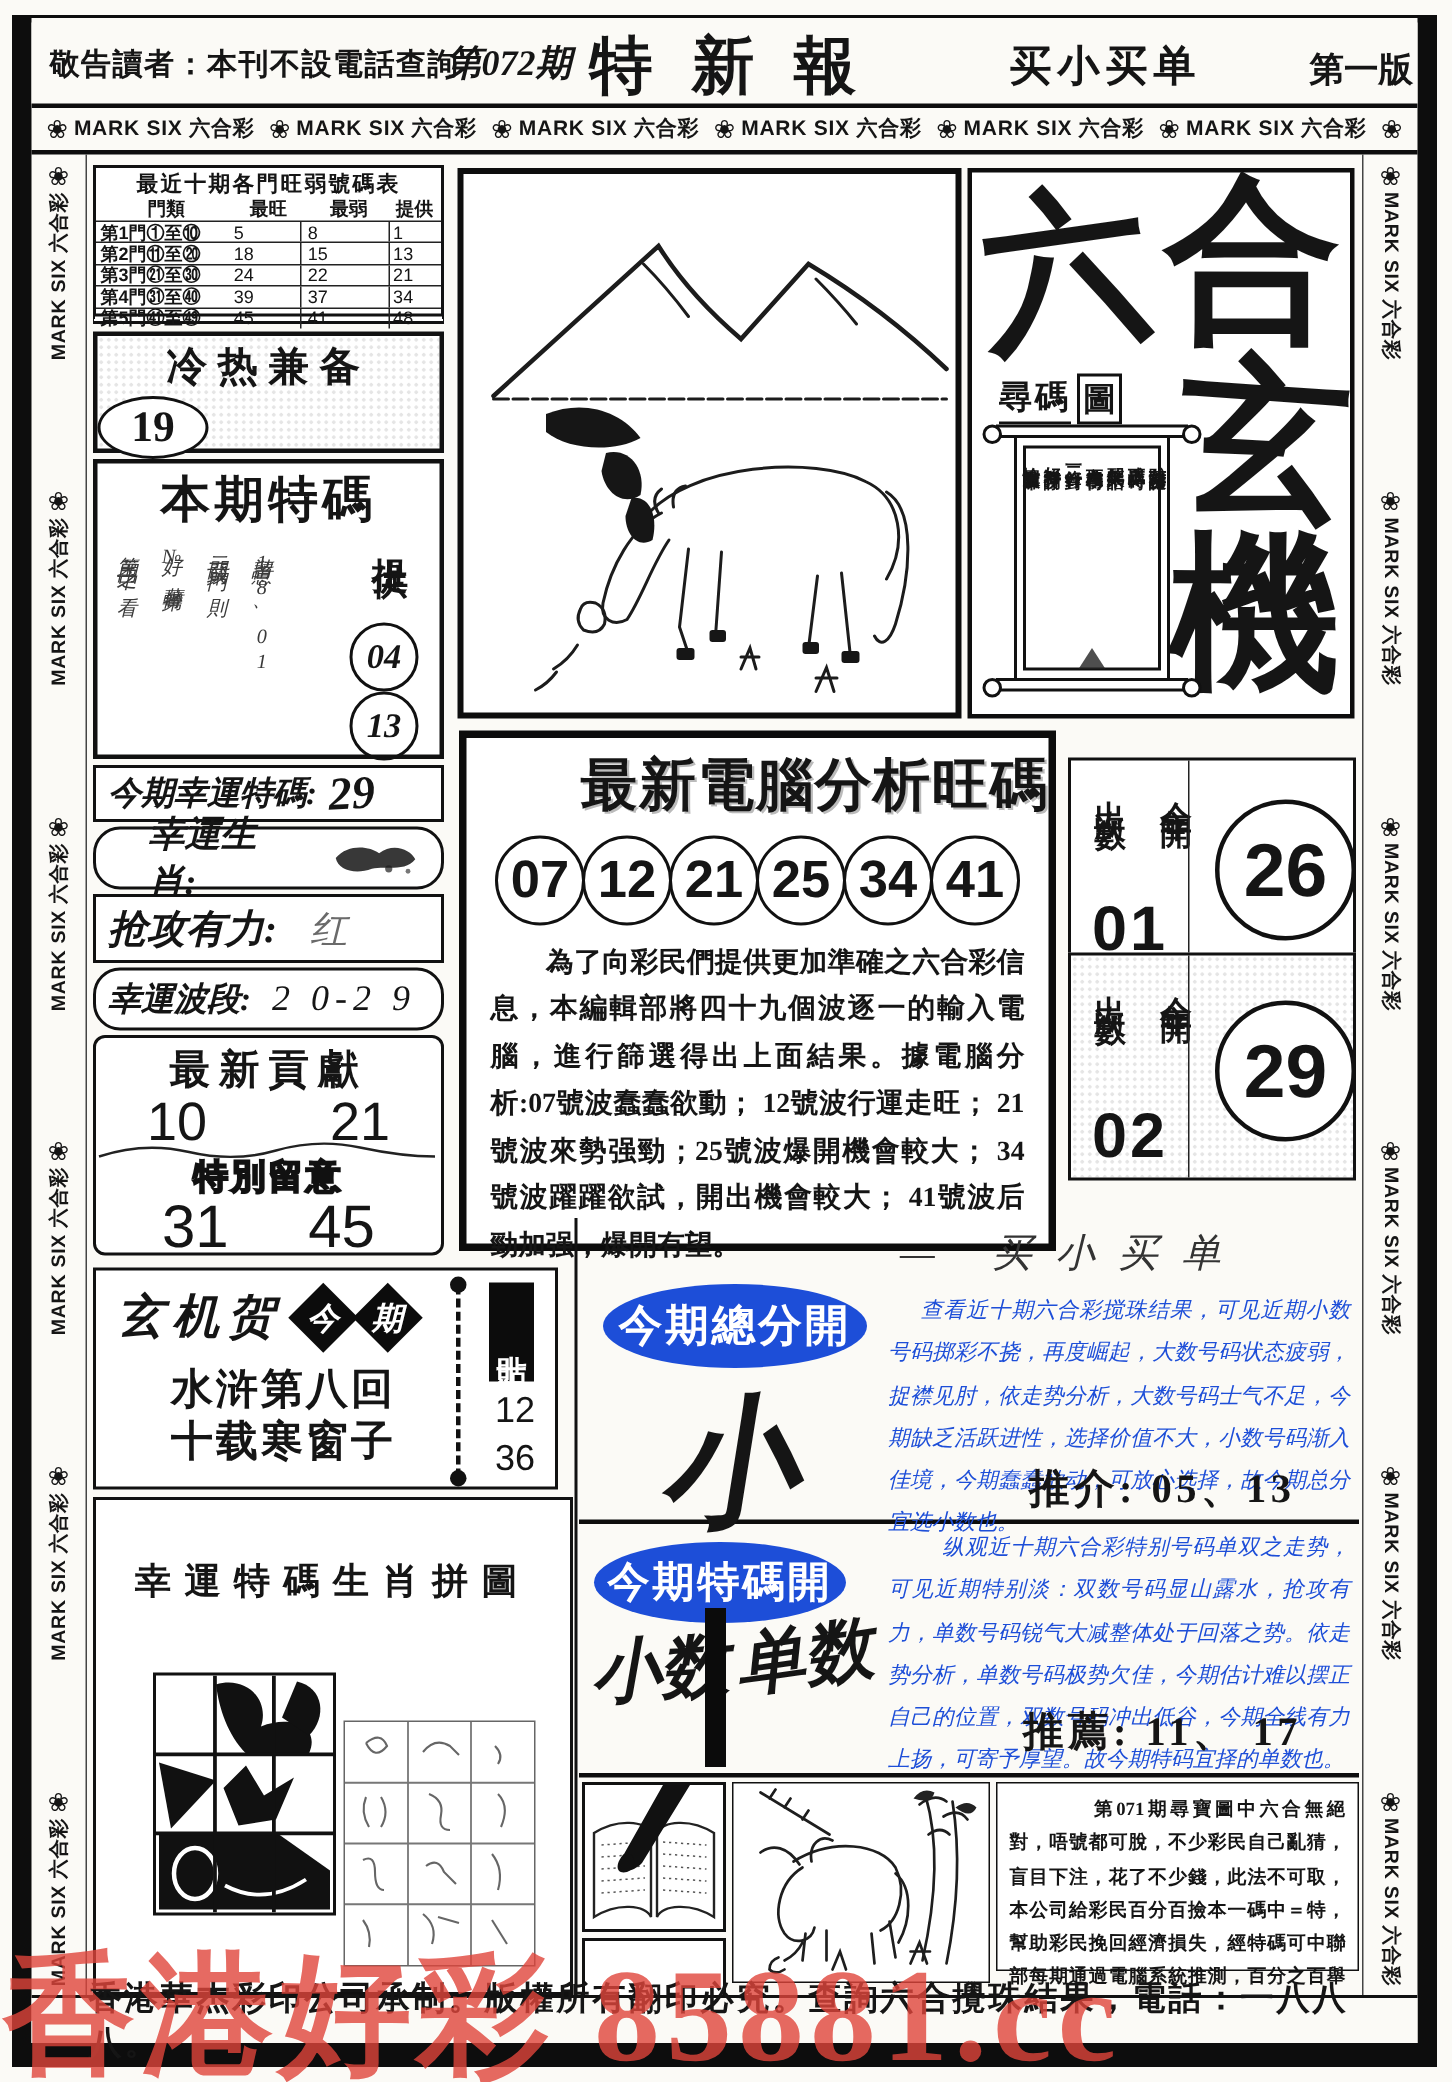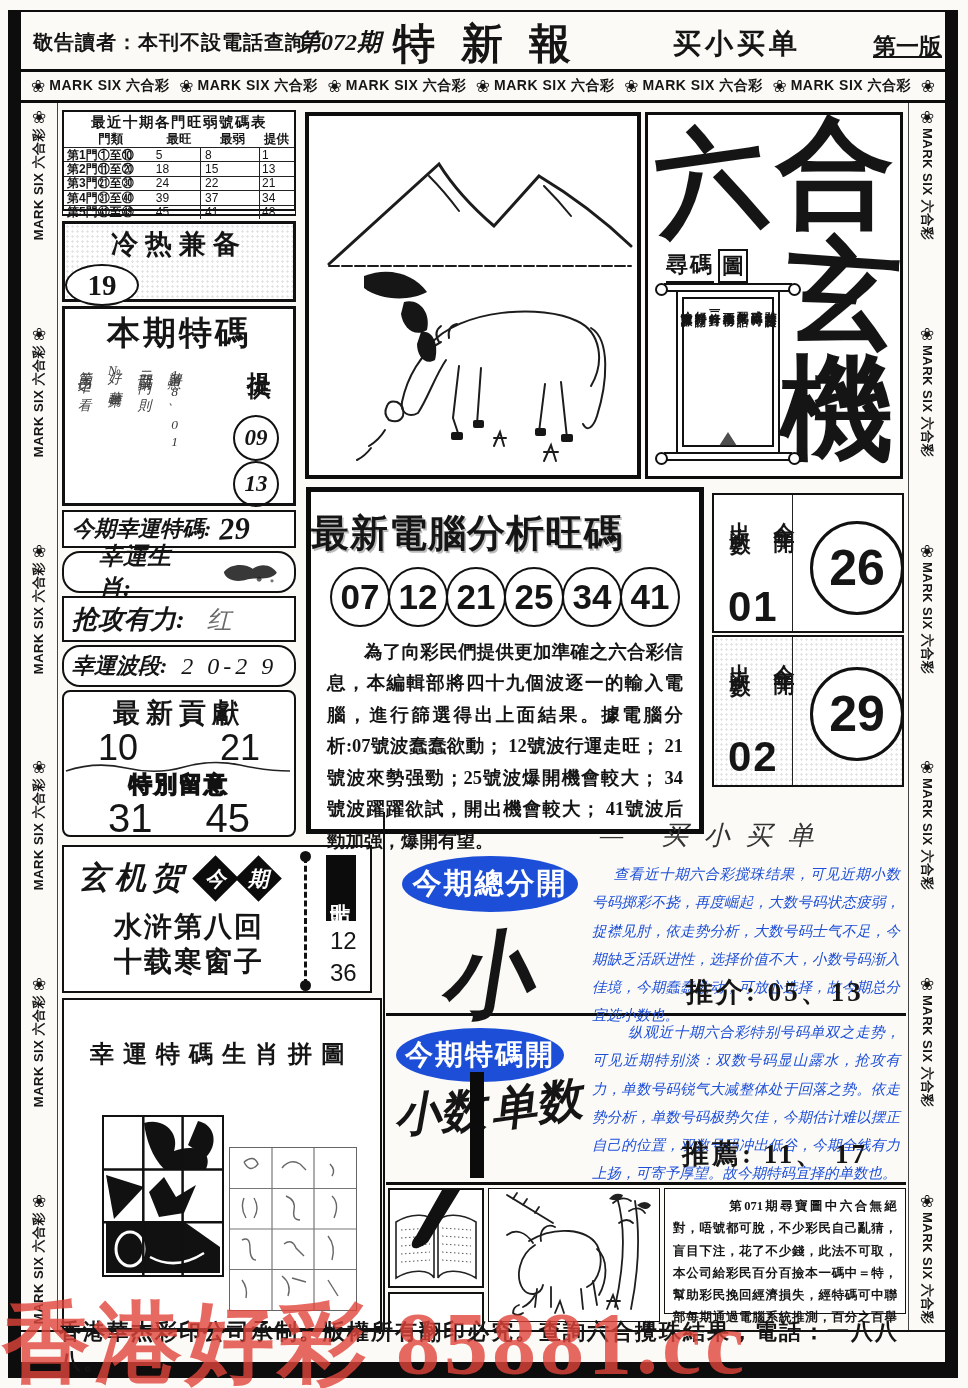--- a/index.html
+++ b/index.html
@@ -11,21 +11,21 @@
   .bar-top{left:8px;top:10px;width:950px;height:5px;}
   .bar-left{left:8px;top:10px;width:13px;height:1368px;}
   .bar-right{left:945px;top:10px;width:13px;height:1368px;}
   .bar-bottom{left:8px;top:1362px;width:950px;height:16px;}
   
   .masthead{left:21px;top:12px;width:924px;height:57px;border-bottom:3px solid #0d0d0d;background:#fbfaf6;}
   .mast-left{position:absolute;left:12px;top:17px;font-size:20px;font-weight:700;font-family:"Liberation Serif",serif;letter-spacing:1px;}
   .mast-issue{position:absolute;left:276px;top:14px;font-size:24px;font-weight:700;}
   .mast-title{position:absolute;left:372px;top:4px;font-size:42px;font-weight:900;letter-spacing:26px;font-family:"Liberation Serif",serif;}
   .mast-sub{position:absolute;left:652px;top:13px;font-size:28px;font-weight:800;letter-spacing:4px;font-family:"Liberation Serif",serif;}
-  .mast-edition{position:absolute;left:852px;top:19px;font-size:23px;font-weight:600;font-family:"Liberation Serif",serif;text-decoration:underline;}
+  .mast-edition{position:absolute;left:852px;top:19px;font-size:23px;font-weight:600;font-family:"Liberation Serif",serif;}
   
   .brand-row{left:21px;top:72px;width:924px;height:31px;border-bottom:3px solid #0d0d0d;display:flex;align-items:center;justify-content:space-between;padding:0 10px;box-sizing:border-box;}
   .brand-item{display:inline-flex;align-items:center;gap:4px;white-space:nowrap;}
   .flower{font-size:17px;line-height:1;}
   .brand-label{font-size:14px;font-weight:700;letter-spacing:.5px;}
   .strip{display:flex;flex-direction:column;justify-content:space-between;align-items:center;padding:6px 0;box-sizing:border-box;}
   .strip-left{left:21px;top:103px;width:37px;height:1227px;border-right:1.5px solid #444;}
   .strip-right{left:908px;top:103px;width:37px;height:1227px;border-left:1.5px solid #444;}
   .strip .brand-item{flex-direction:column;gap:2px;}
   .strip .brand-label{writing-mode:vertical-rl;text-orientation:sideways;font-size:13px;}
@@ -83,26 +83,26 @@
   .dashline::before,.dashline::after{content:"";position:absolute;left:-7px;width:11px;height:11px;background:#111;border-radius:50%;}
   .dashline::before{top:-6px;} .dashline::after{bottom:-6px;}
   .tipbox{position:absolute;left:262px;top:8px;width:30px;height:66px;background:#0c0c0c;color:#fff;writing-mode:vertical-rl;text-orientation:upright;font-size:20px;font-weight:800;display:flex;align-items:center;justify-content:center;}
   .tipnum{position:absolute;left:266px;font-size:24px;font-family:"Liberation Sans",sans-serif;}
   
   .puzzlebox{left:62px;top:998px;width:320px;height:332px;}
   .pz-title{font-size:24px;font-weight:700;letter-spacing:9px;text-align:center;margin-top:38px;font-family:"Liberation Serif",serif;}
   
   .horsebox{left:305px;top:112px;width:336px;height:367px;border:4px solid #0d0d0d;}
   .computer{left:306px;top:487px;width:398px;height:347px;border:5px solid #0c0c0c;}
-  .comp-title{font-size:38px;font-weight:900;text-align:left;letter-spacing:1px;margin-top:16px;font-family:"Liberation Serif",serif;text-shadow:1.5px 1.5px 0 #bbb;}
+  .comp-title{font-size:38px;font-weight:900;text-align:right;letter-spacing:1px;margin-top:6px;font-family:"Liberation Serif",serif;text-shadow:1.5px 1.5px 0 #bbb;}
   .balls{display:flex;justify-content:center;margin-top:8px;}
   .ball{width:56px;height:56px;border:2.5px solid #111;border-radius:50%;display:flex;align-items:center;justify-content:center;font-size:35px;font-weight:700;margin:0 -1px;background:#fff;}
   .comp-body{margin:10px 16px 0 16px;font-size:18.5px;line-height:1.7;font-family:"Liberation Serif",serif;font-weight:600;text-align:justify;text-indent:2em;}
   
-  .appear{left:712px;top:493px;width:192px;height:140px;}
+  .appear{left:712px;top:505px;width:192px;height:140px;}
   .appear2{top:635px;height:152px;}
   .ap-cols{position:absolute;left:12px;top:10px;display:flex;gap:16px;}
   .ap-col{writing-mode:vertical-rl;text-orientation:upright;font-size:21px;font-weight:800;font-family:"Liberation Serif",serif;letter-spacing:6px;}
   .ap-num{position:absolute;left:14px;top:88px;font-size:42px;font-weight:700;letter-spacing:2px;}
   .ap-div{position:absolute;left:78px;top:0;height:100%;border-left:1.5px solid #222;}
   .ap-ball{position:absolute;left:96px;top:26px;width:88px;height:88px;border:3px solid #111;border-radius:50%;display:flex;align-items:center;justify-content:center;font-size:50px;font-weight:700;background:#fff;}
   
   .liuhe{left:645px;top:112px;width:258px;height:367px;border:3px solid #0d0d0d;}
   .cal{position:absolute;font-family:"Liberation Serif",serif;font-weight:900;line-height:1;}
   .codemap-label{position:absolute;left:18px;top:134px;font-size:22px;font-weight:800;font-family:"Liberation Serif",serif;display:flex;align-items:center;gap:4px;}
@@ -290,21 +290,21 @@
 
   <div class="box special">
     <div class="sp-title">本期特碼</div>
     <div class="sp-notes">
         <span class="note-col">請留意18、01</span>
         <span class="note-col">二門或第一門，則</span>
         <span class="note-col">好№著轉第</span>
         <span class="note-col">第三門之中，看</span>
       </div>
     <div class="sp-provide">提供：</div>
-    <span class="ring-sm hand" style="left:168px;top:106px;">09</span>
+    <span class="ring-sm hand" style="left:168px;top:106px;">04</span>
     <span class="ring-sm hand" style="left:168px;top:152px;">13</span>
   </div>
 
   <div class="box lrow">
     <span class="lab" style="font-size:22px;">今期幸運特碼:</span>
     <span class="hand" style="font-size:31px;font-weight:700;transform:rotate(-3deg);">29</span>
   </div>
   <div class="box lrow row-zodiac">
     <span class="lab" style="font-size:24px;margin-left:27px;">幸運生肖:</span>
     <svg width="84" height="30" viewBox="0 0 84 30" style="margin-left:28px;">

